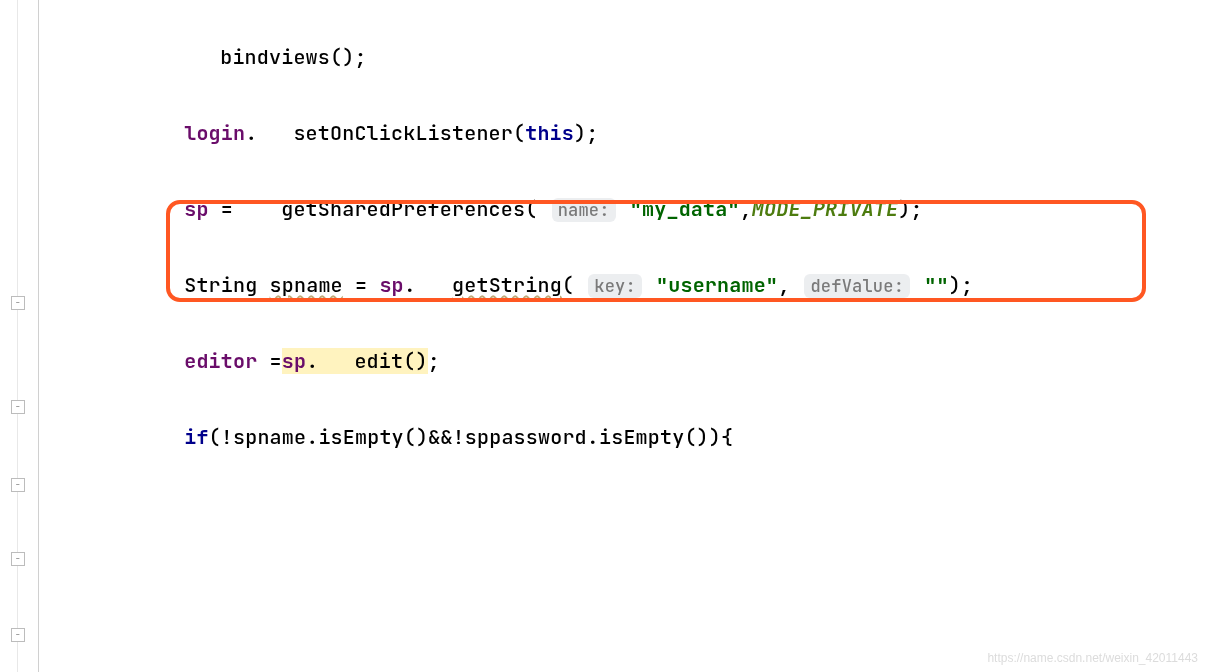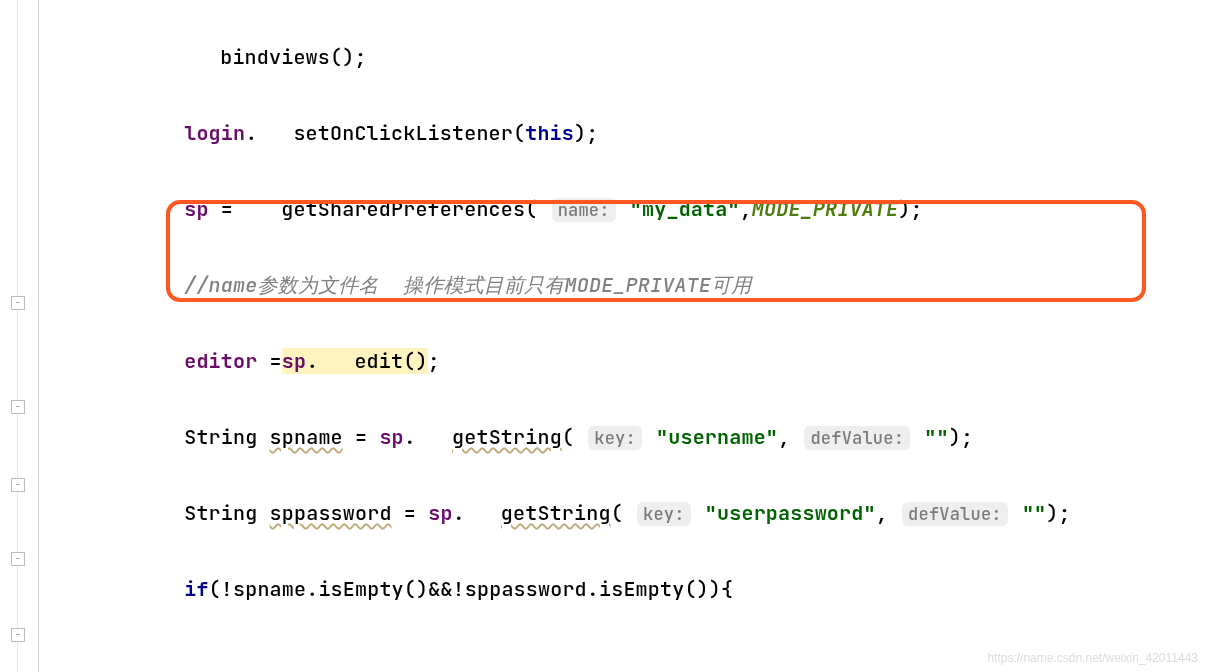--- a/index.html
+++ b/index.html
@@ -95,24 +95,22 @@
   <div class="fold-icon" style="top:400px;">−</div>
   <div class="fold-icon" style="top:478px;">−</div>
   <div class="fold-icon" style="top:552px;">−</div>
   <div class="fold-icon" style="top:628px;">−</div>
 </div>
 
 <div class="code">
 <div class="line">           <span class="mth">bindviews</span>();</div>
 <div class="line">           <span class="fld">login</span>.<span class="mth">setOnClickListener</span>(<span class="kw">this</span>);</div>
 <div class="line">           <span class="fld">sp</span> = <span class="mth">getSharedPreferences</span>( <span class="hint">name:</span> <span class="str">"my_data"</span>,<span class="cstatic">MODE_PRIVATE</span>);</div>
-<div class="line">           <span class="cmt">//name参数为文件名  操作模式目前只有MODE_PRIVATE可用</span></div>
+<div class="line">           <span>String</span> <span class="uw">spname</span> = <span class="fld">sp</span>.<span class="mth uw">getString</span>( <span class="hint">key:</span> <span class="str">"username"</span>, <span class="hint">defValue:</span> <span class="str">""</span>);</div>
 <div class="line">           <span class="fld">editor</span> =<span class="hl"><span class="fld">sp</span>.<span class="mth">edit</span>()</span>;</div>
-<div class="line">           <span>String</span> <span class="uw">spname</span> = <span class="fld">sp</span>.<span class="mth uw">getString</span>( <span class="hint">key:</span> <span class="str">"username"</span>, <span class="hint">defValue:</span> <span class="str">""</span>);</div>
-<div class="line">           <span>String</span> <span class="uw">sppassword</span> = <span class="fld">sp</span>.<span class="mth uw">getString</span>( <span class="hint">key:</span> <span class="str">"userpassword"</span>, <span class="hint">defValue:</span> <span class="str">""</span>);</div>
 <div class="line">           <span class="kw">if</span><span>(!spname.isEmpty()&amp;&amp;!sppassword.isEmpty()){</span></div>
 
 
 
 
 
 
 
 
 

